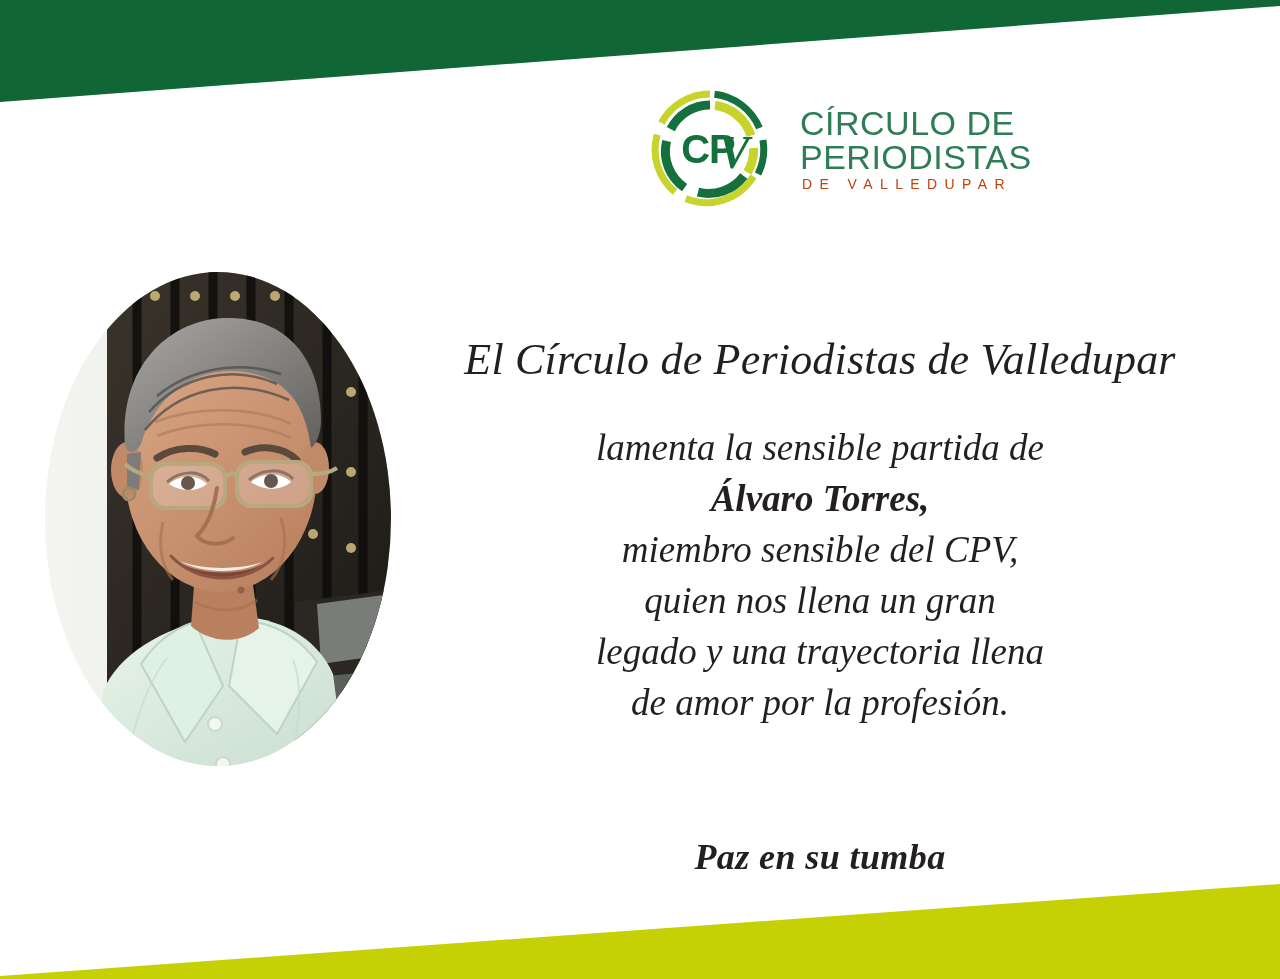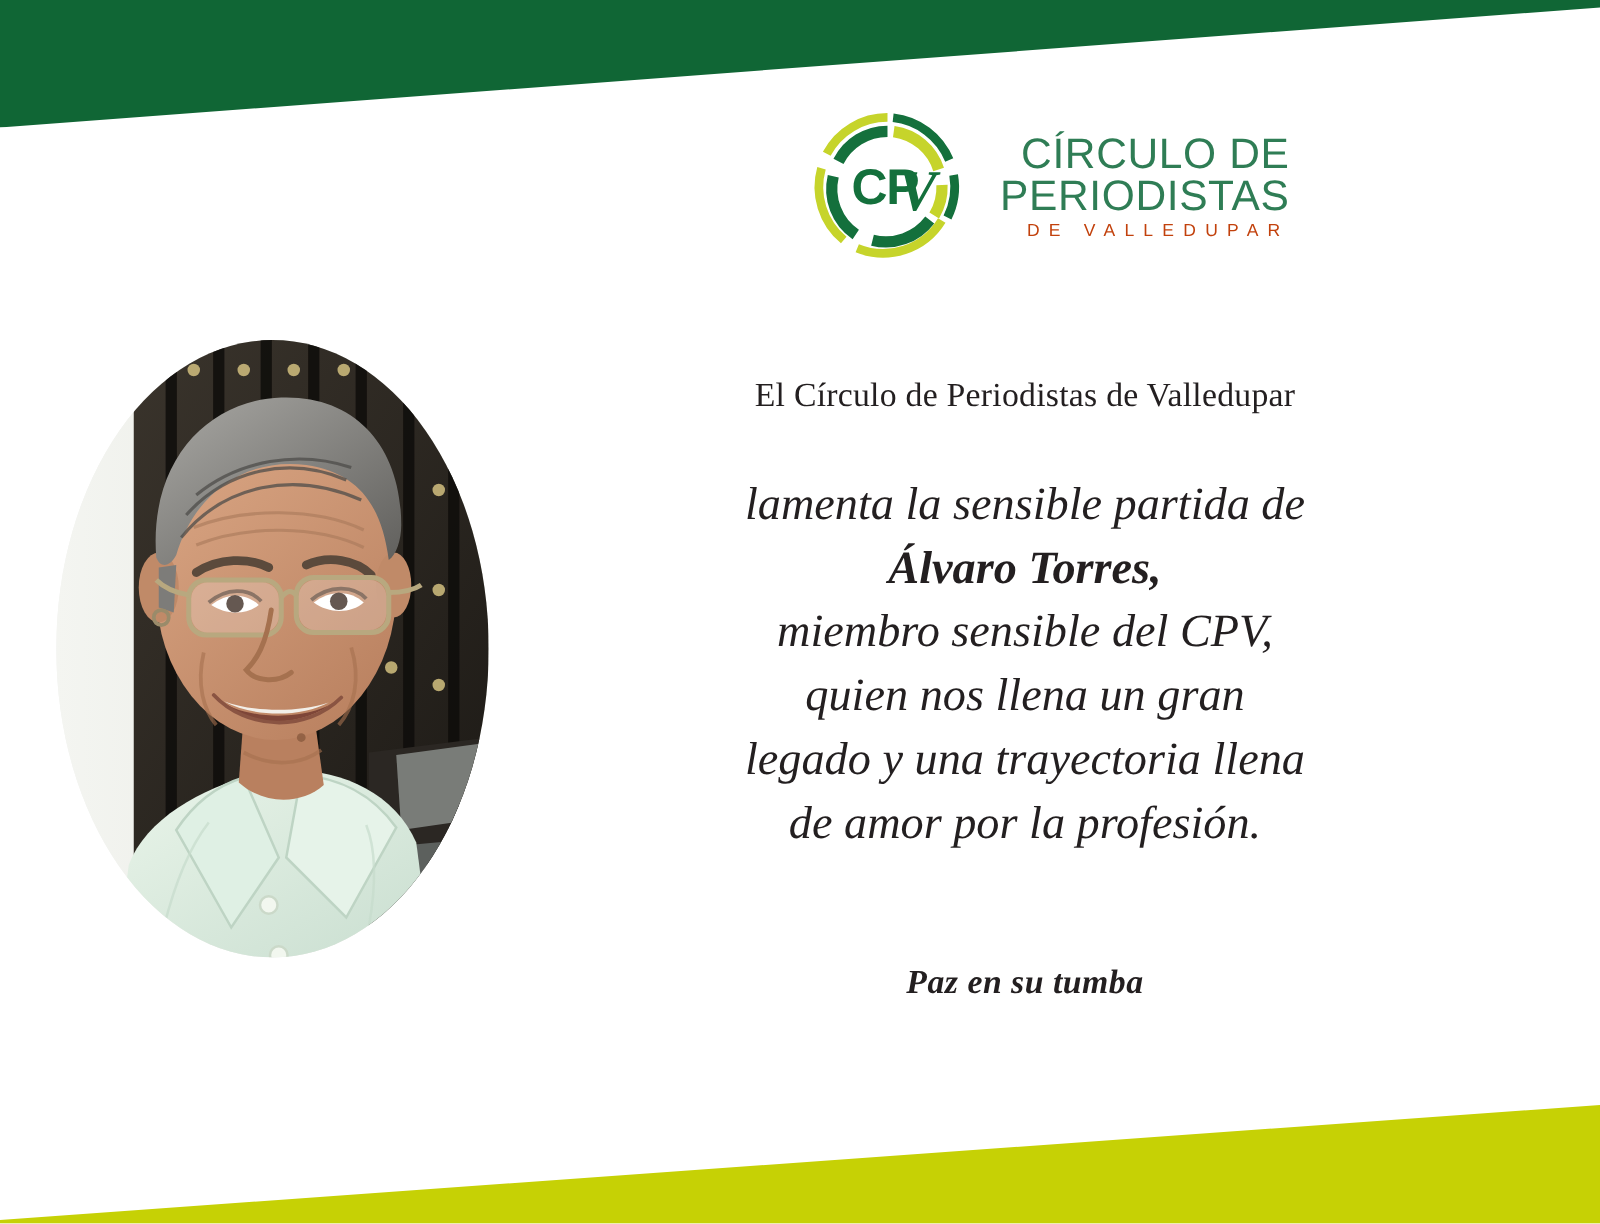--- a/index.html
+++ b/index.html
@@ -53,21 +53,20 @@
   #logo-mark {
     width: 124px;
     height: 122px;
     flex: 0 0 124px;
   }
   #logo-wordmark {
     display: flex;
     flex-direction: column;
     justify-content: center;
     padding-top: 2px;
-    align-items: flex-end;
   }
   .wordmark-line {
     font-family: "Liberation Sans", "DejaVu Sans", sans-serif;
     font-size: 34px;
     line-height: 34px;
     letter-spacing: 0.5px;
     color: #2f7d55;
     white-space: nowrap;
   }
   #wordmark-sub {
@@ -96,36 +95,38 @@
   
   #message {
     position: absolute;
     left: 420px;
     top: 292px;
     width: 800px;
     text-align: center;
     color: #231f20;
   }
   #msg-title {
-    font-size: 27px;
+    font-size: 44px;
     line-height: 48px;
+    font-style: italic;
     letter-spacing: 0.2px;
     white-space: nowrap;
+    margin-top: 44px;
   }
   #msg-body {
     margin-top: 38px;
     font-size: 37px;
     line-height: 51px;
     font-style: italic;
   }
   .msg-line { display: block; white-space: nowrap; }
   .msg-line.strong { font-weight: bold; }
   #msg-closing {
-    margin-top: 80px;
-    font-size: 27px;
+    margin-top: 108px;
+    font-size: 36px;
     line-height: 42px;
     font-style: italic;
     font-weight: bold;
     letter-spacing: 0.4px;
   }
 </style>
 </head>
 <body>
 
 <div id="card">

